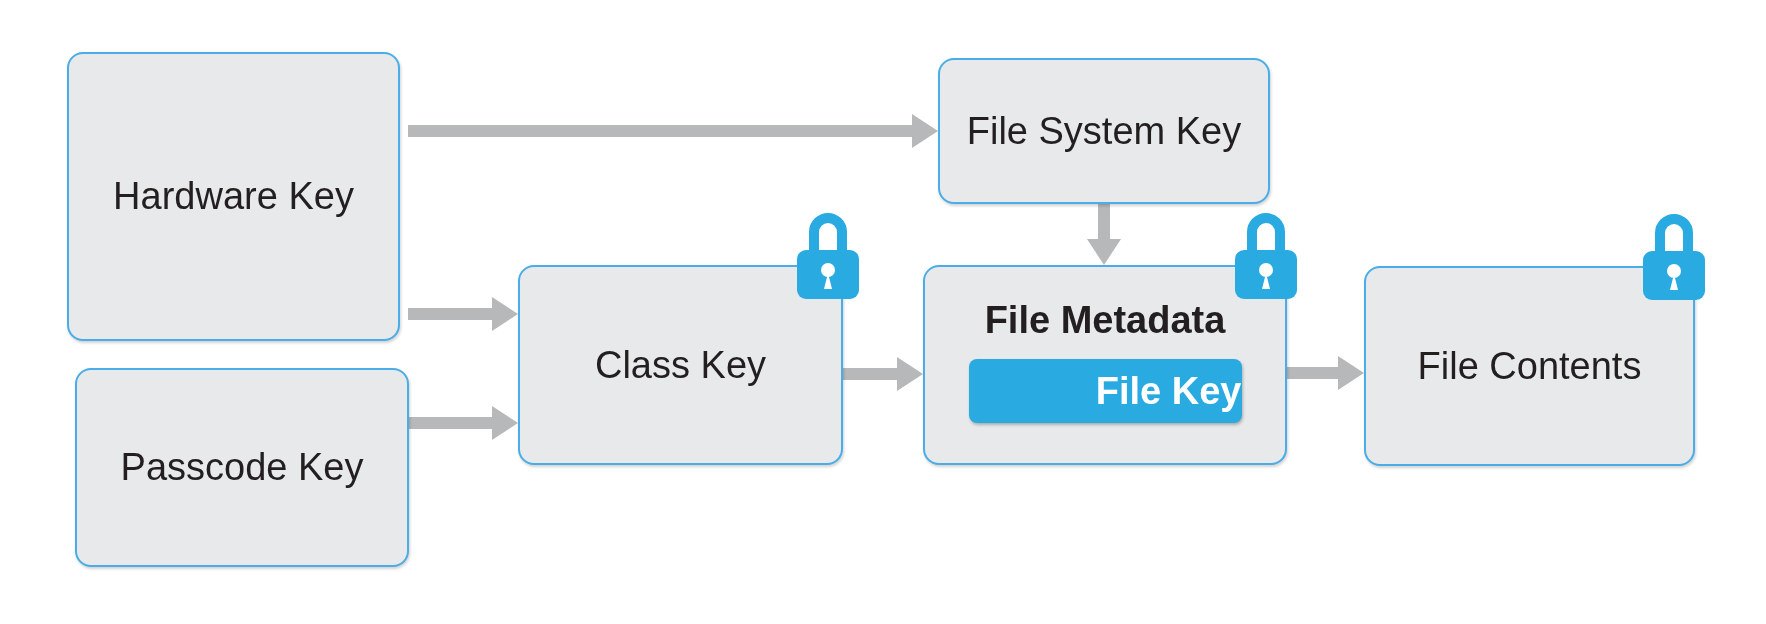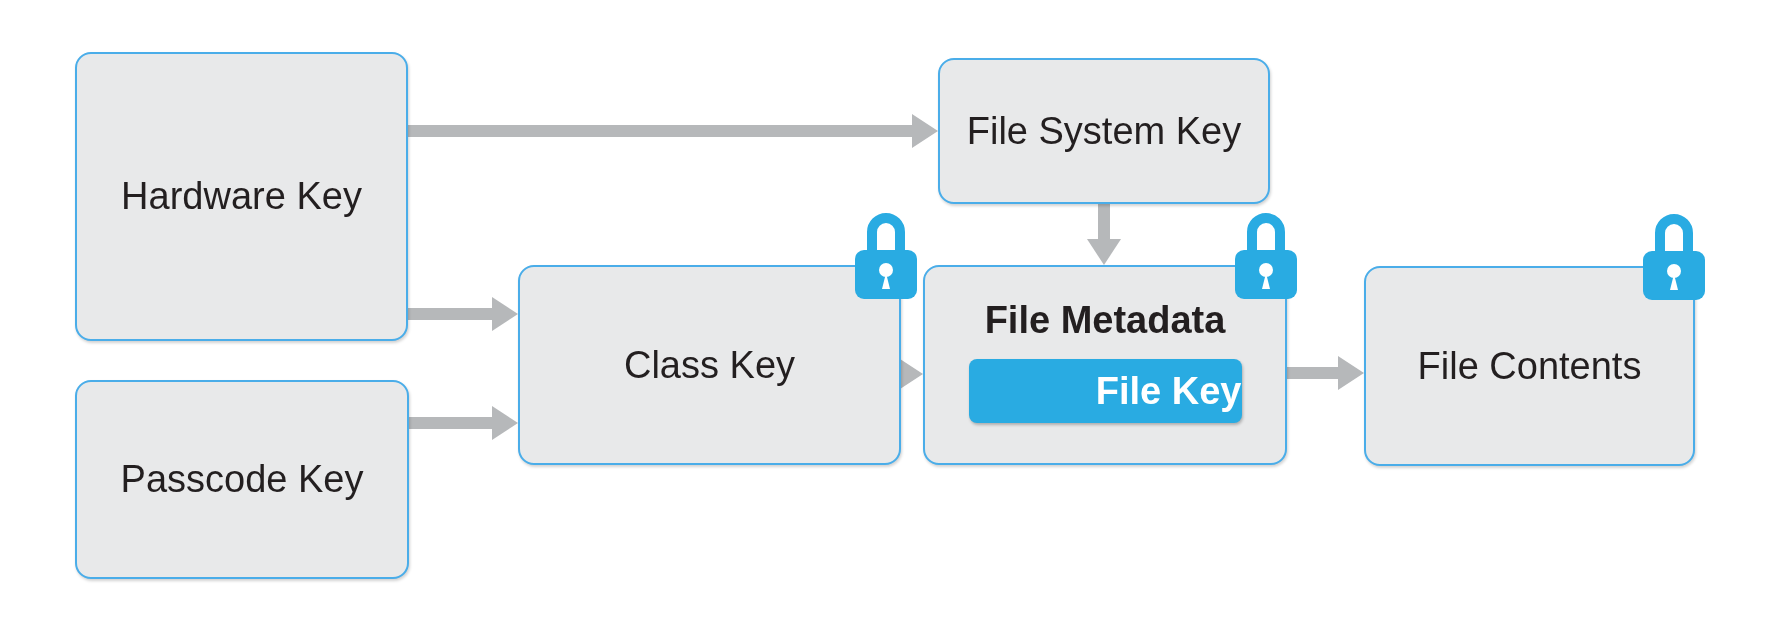--- a/index.html
+++ b/index.html
@@ -30,24 +30,24 @@
     justify-content: center;
     z-index: 2;
   }
   .node .label {
     font-size: 38px;
     letter-spacing: 0px;
     color: #231f20;
     white-space: nowrap;
   }
 
-  #hardware-key   { left: 75px;   top: 52px;  width: 333px; height: 289px; }
-  #passcode-key   { left: 75px;   top: 368px; width: 334px; height: 199px; margin-top: 12px; }
+  #hardware-key   { left: 67px;   top: 52px;  width: 333px; height: 289px; }
+  #passcode-key   { left: 75px;   top: 368px; width: 334px; height: 199px; }
   #file-system-key{ left: 938px;  top: 58px;  width: 332px; height: 146px; }
-  #class-key      { left: 518px;  top: 265px; width: 383px; height: 200px; }
+  #class-key      { left: 518px;  top: 265px; width: 325px; height: 200px; }
   #file-metadata  { left: 923px;  top: 265px; width: 364px; height: 200px;
                     flex-direction: column; justify-content: flex-start; font-weight: bold; }
   #file-contents  { left: 1364px; top: 266px; width: 331px; height: 200px; text-align: right; }
 
   #file-metadata .label { margin-top: 32px; }
   .file-key-badge {
     margin-top: 17px;
     width: 273px;
     height: 64px;
     background: #29abe2;

